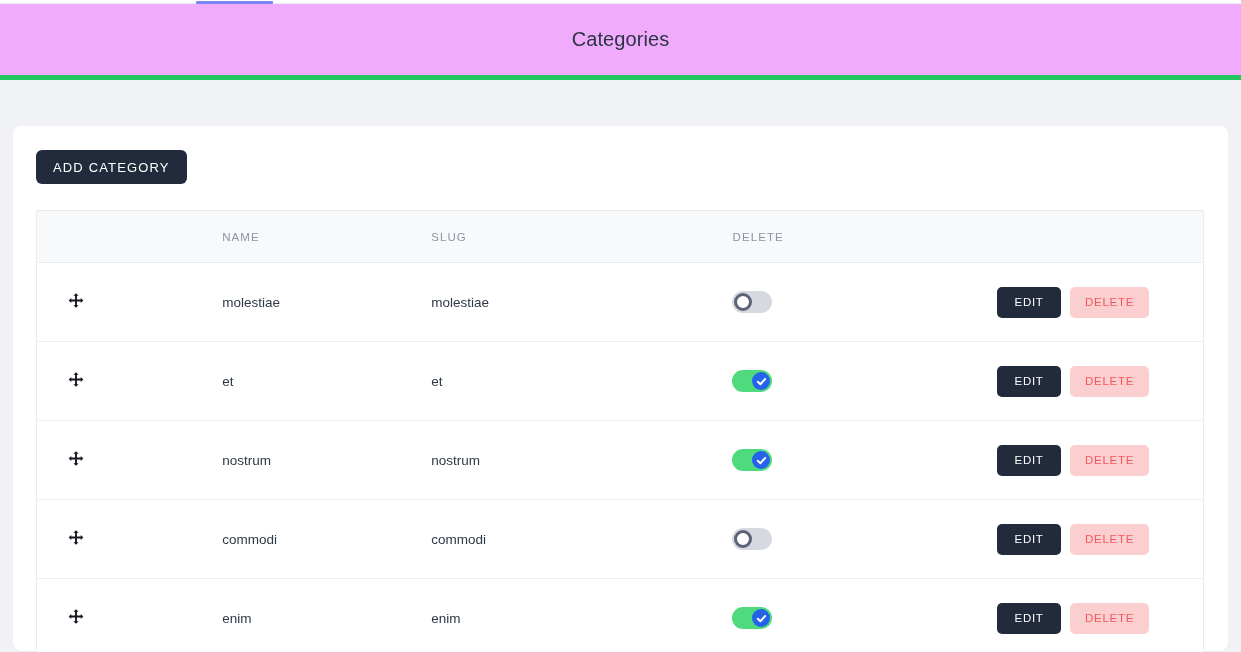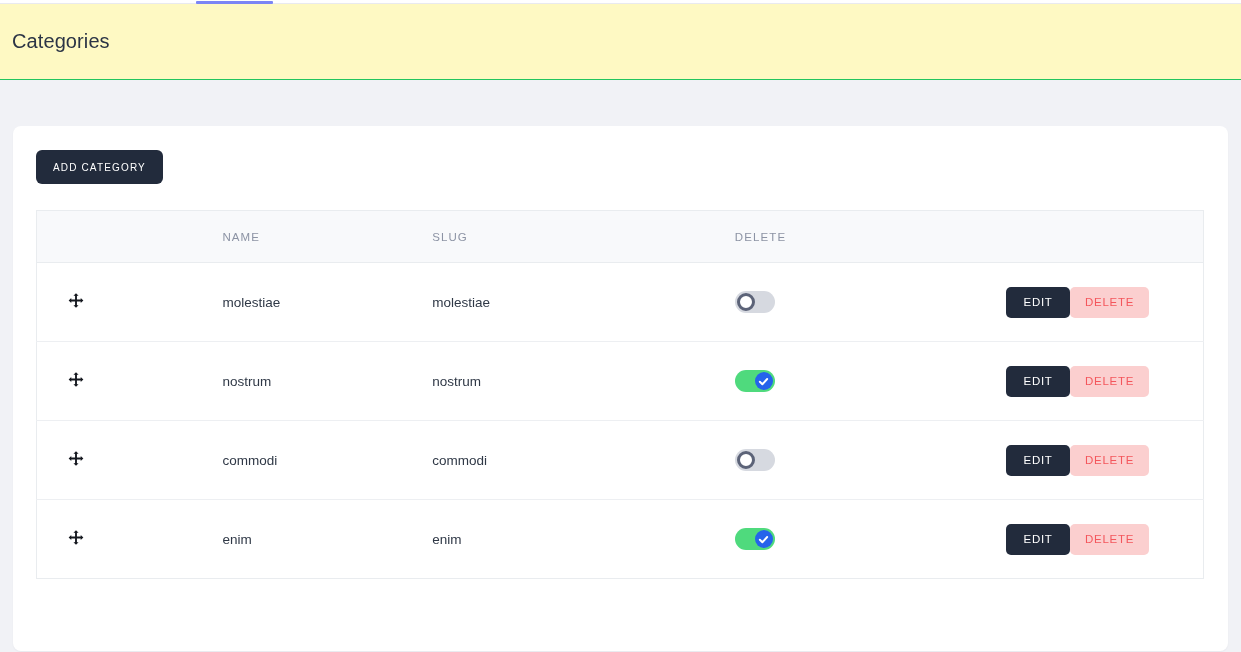--- a/index.html
+++ b/index.html
@@ -30,25 +30,26 @@
     top: 1px;
     width: 77px;
     height: 3px;
     background: #7b85f5;
     border-radius: 1px;
   }
 
   
   .page-header {
     height: 76px;
-    background: #fef9c3;
-    border-bottom: 1px solid #22c55e;
+    background: #f0abfc;
+    border-bottom: 5px solid #22c55e;
     display: flex;
     align-items: center;
     padding: 0 12px;
+    justify-content: center;
   }
   .page-title {
     font-size: 20px;
     font-weight: 400;
     color: #2b3445;
     letter-spacing: .1px;
   }
 
   
   .content {
@@ -70,21 +71,21 @@
     display: inline-flex;
     align-items: center;
     justify-content: center;
     height: 34px;
     padding: 0 17px;
     background: #222b3c;
     color: #ffffff;
     border: none;
     border-radius: 6px;
     font-family: "Liberation Sans", sans-serif;
-    font-size: 10px;
+    font-size: 13px;
     letter-spacing: 1.15px;
     font-weight: 400;
     cursor: pointer;
   }
 
   
   .table {
     margin-top: 26px;
     width: 1168px;
     border: 1px solid #e9ecef;
@@ -176,20 +177,21 @@
   }
   .knob .check {
     width: 11px;
     height: 11px;
     display: block;
   }
 
   
   .actions {
     display: flex;
+    gap: 9px;
     justify-content: flex-end;
     padding-right: 54px;
   }
   .btn {
     border: none;
     border-radius: 5px;
     height: 31px;
     padding: 0 15px;
     font-family: "Liberation Sans", sans-serif;
     font-size: 11.5px;
@@ -256,20 +258,38 @@
               <div class="actions">
                 <button class="btn btn-edit">EDIT</button>
                 <button class="btn btn-delete">DELETE</button>
               </div>
             </td>
           </tr>
           <tr>
             <td class="cell-handle"><span class="move-icon"><svg viewBox="0 0 24 24" width="18" height="18" fill="currentColor">
                   <path d="M12 1.5 15.4 5h-2.15v5.05H18.3V7.9L21.8 11.3 18.3 14.7v-2.15h-5.05v5.05h2.15L12 21 8.6 17.6h2.15v-5.05H5.7v2.15L2.2 11.3 5.7 7.9v2.15h5.05V5H8.6L12 1.5z"></path>
                 </svg></span></td>
+            <td class="cell-name">et</td>
+            <td>et</td>
+            <td><span class="toggle on"><span class="knob">
+                  <svg class="check" viewBox="0 0 24 24" fill="none" stroke="#ffffff" stroke-width="4.2" stroke-linecap="round" stroke-linejoin="round">
+                    <polyline points="4,12.5 9.5,18 20,6.5"></polyline>
+                  </svg>
+                </span></span></td>
+            <td>
+              <div class="actions">
+                <button class="btn btn-edit">EDIT</button>
+                <button class="btn btn-delete">DELETE</button>
+              </div>
+            </td>
+          </tr>
+          <tr>
+            <td class="cell-handle"><span class="move-icon"><svg viewBox="0 0 24 24" width="18" height="18" fill="currentColor">
+                  <path d="M12 1.5 15.4 5h-2.15v5.05H18.3V7.9L21.8 11.3 18.3 14.7v-2.15h-5.05v5.05h2.15L12 21 8.6 17.6h2.15v-5.05H5.7v2.15L2.2 11.3 5.7 7.9v2.15h5.05V5H8.6L12 1.5z"></path>
+                </svg></span></td>
             <td class="cell-name">nostrum</td>
             <td>nostrum</td>
             <td><span class="toggle on"><span class="knob">
                   <svg class="check" viewBox="0 0 24 24" fill="none" stroke="#ffffff" stroke-width="4.2" stroke-linecap="round" stroke-linejoin="round">
                     <polyline points="4,12.5 9.5,18 20,6.5"></polyline>
                   </svg>
                 </span></span></td>
             <td>
               <div class="actions">
                 <button class="btn btn-edit">EDIT</button>

